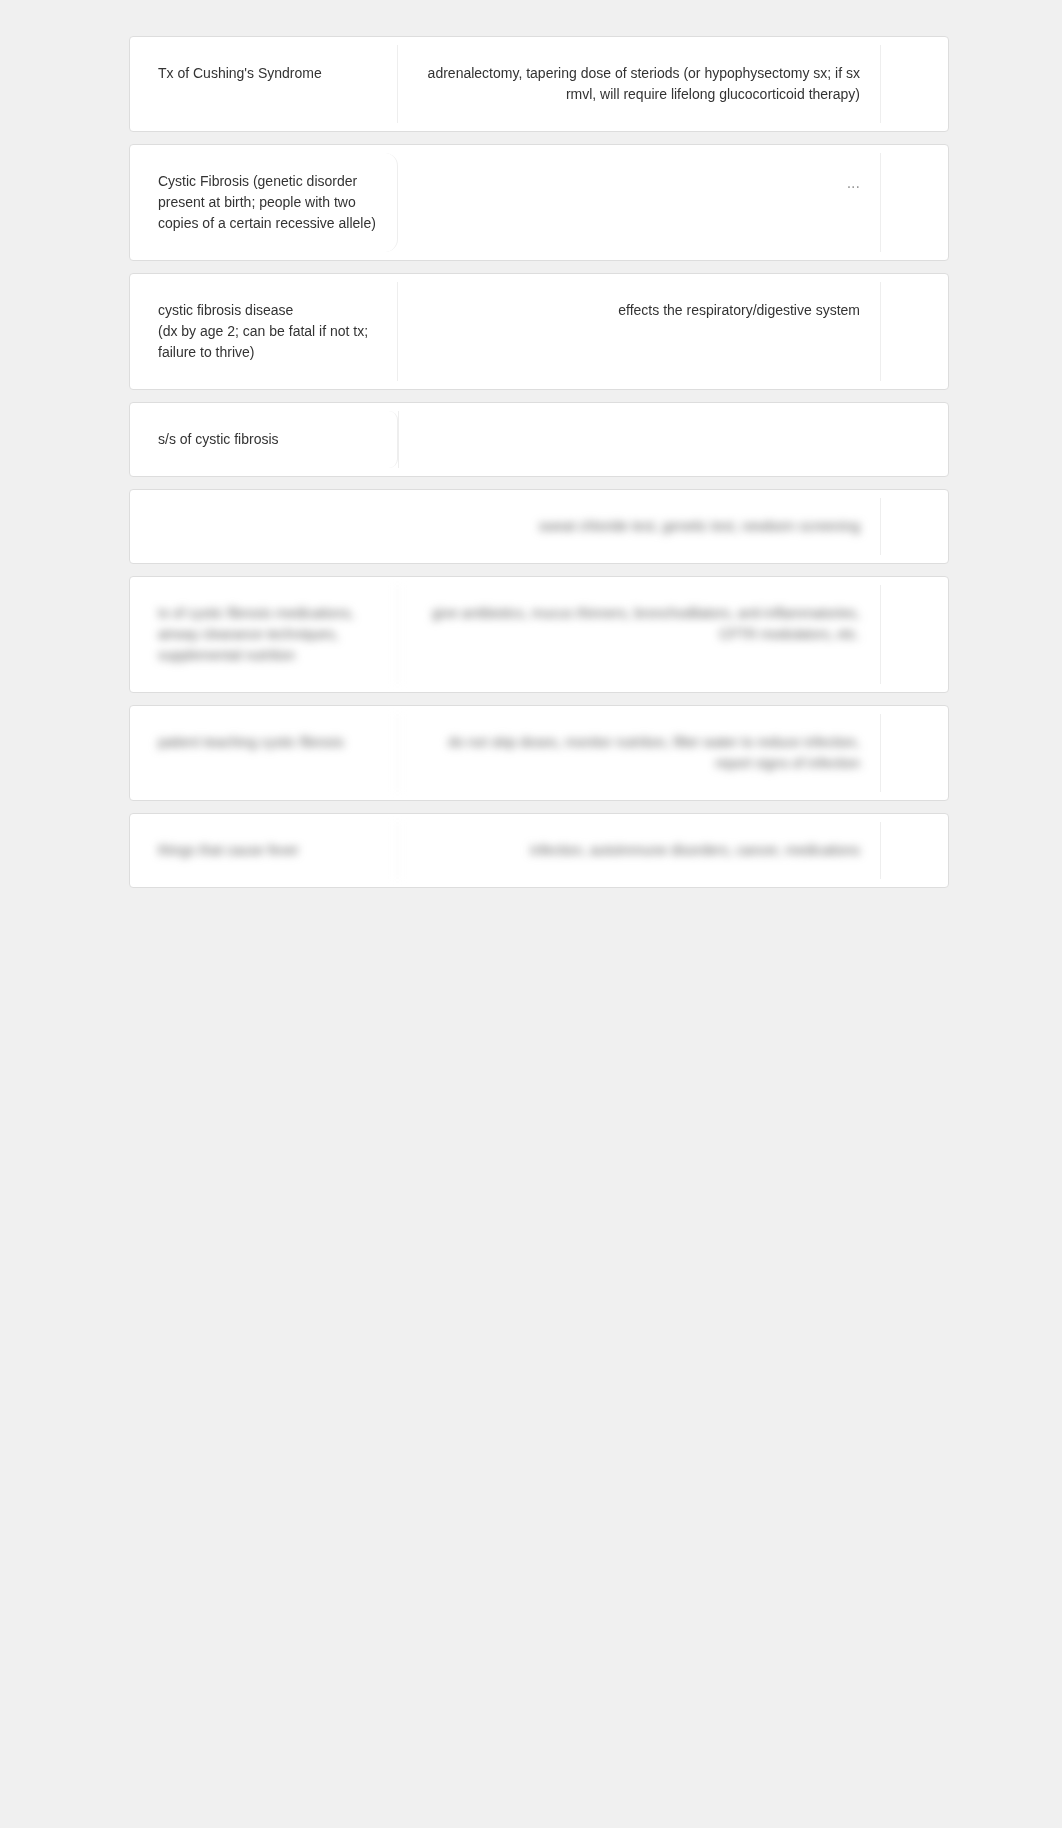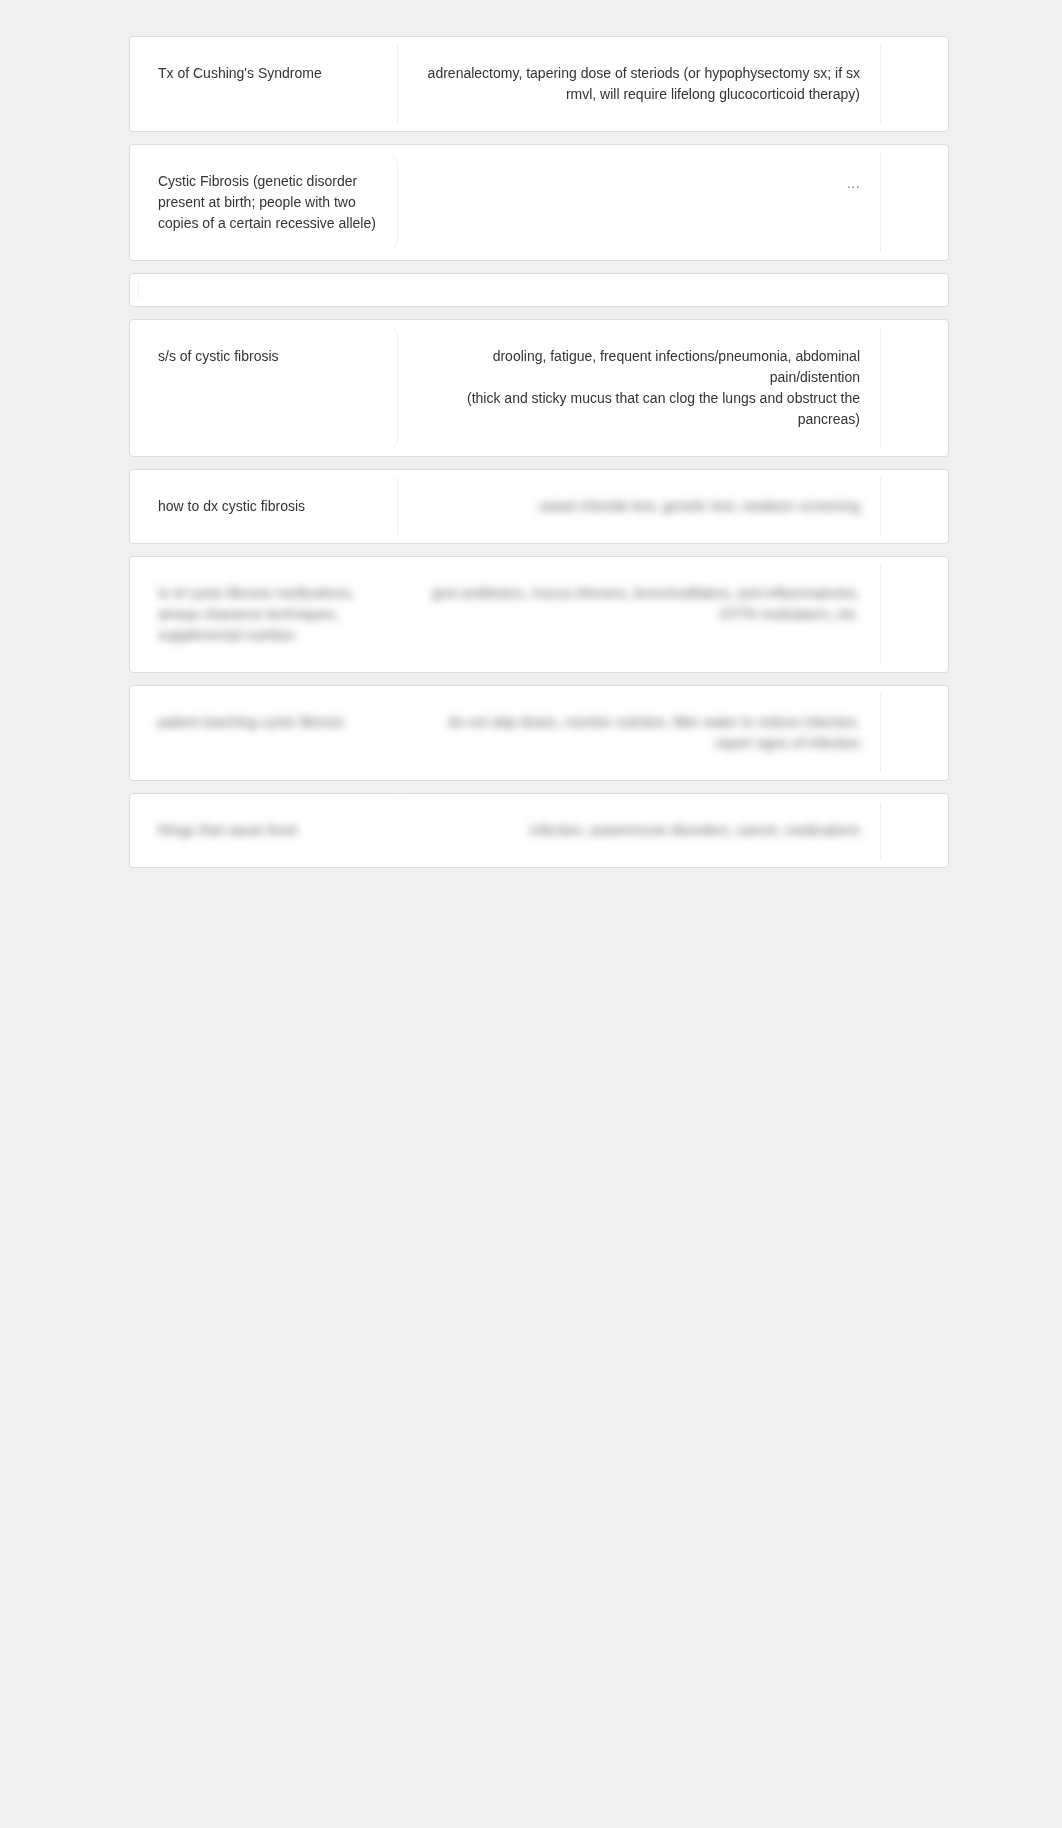--- a/index.html
+++ b/index.html
@@ -76,30 +76,30 @@
       <div class="card-front" style="white-space: pre-line;">Tx of Cushing's Syndrome</div>
       <div class="card-back" style="white-space: pre-line;">adrenalectomy, tapering dose of steriods (or hypophysectomy sx; if sx rmvl, will require lifelong glucocorticoid therapy)</div>
       <div class="card-extra"></div>
     </div>
     <div class="card">
       <div class="card-front" style="white-space: pre-line; border-radius: 13px;">Cystic Fibrosis (genetic disorder present at birth; people with two copies of a certain recessive allele)</div>
       <div class="card-back ellipsis">...</div>
       <div class="card-extra"></div>
     </div>
     <div class="card">
+      <div class="card-front" style="white-space: pre-line;">cystic fibrosis disease
+(dx by age 2; can be fatal if not tx; failure to thrive)</div>
+      <div class="card-back" style="white-space: pre-line;">effects the respiratory/digestive system</div>
       <div class="card-extra"></div>
     </div>
     <div class="card">
       <div class="card-front" style="white-space: pre-line; border-radius: 9px;">s/s of cystic fibrosis</div>
-      <div class="card-back" style="white-space: pre-line;">drooling, fatigue, frequent infections/pneumonia, abdominal pain/distention
-(thick and sticky mucus that can clog the lungs and obstruct the pancreas)</div>
       <div class="card-extra"></div>
     </div>
     <div class="card">
-      <div class="card-front" style="white-space: pre-line;">how to dx cystic fibrosis</div>
       <div class="card-back blurred" style="white-space: pre-line;">sweat chloride test, genetic test, newborn screening</div>
       <div class="card-extra"></div>
     </div>
     <div class="card">
       <div class="card-front blurred" style="white-space: pre-line;">tx of cystic fibrosis medications, airway clearance techniques, supplemental nutrition</div>
       <div class="card-back blurred" style="white-space: pre-line;">give antibiotics, mucus thinners, bronchodilators, anti-inflammatories, CFTR modulators, etc.</div>
       <div class="card-extra"></div>
     </div>
     <div class="card">
       <div class="card-front blurred" style="white-space: pre-line;">patient teaching cystic fibrosis</div>

